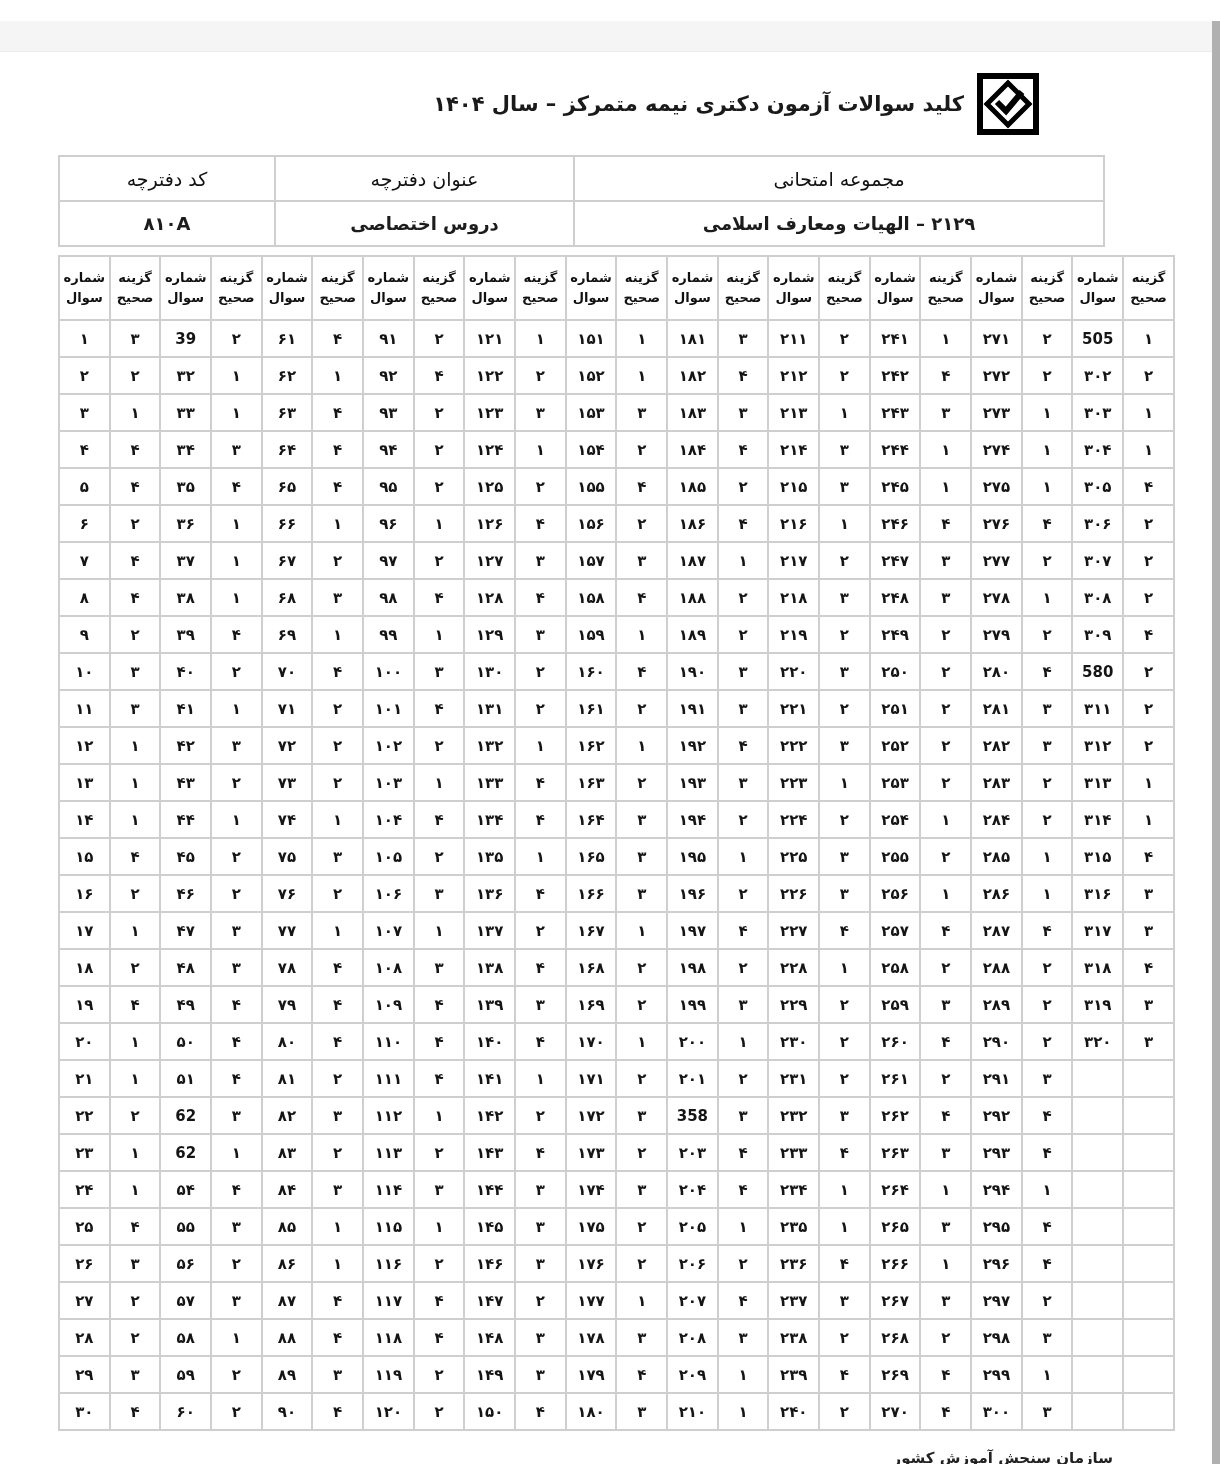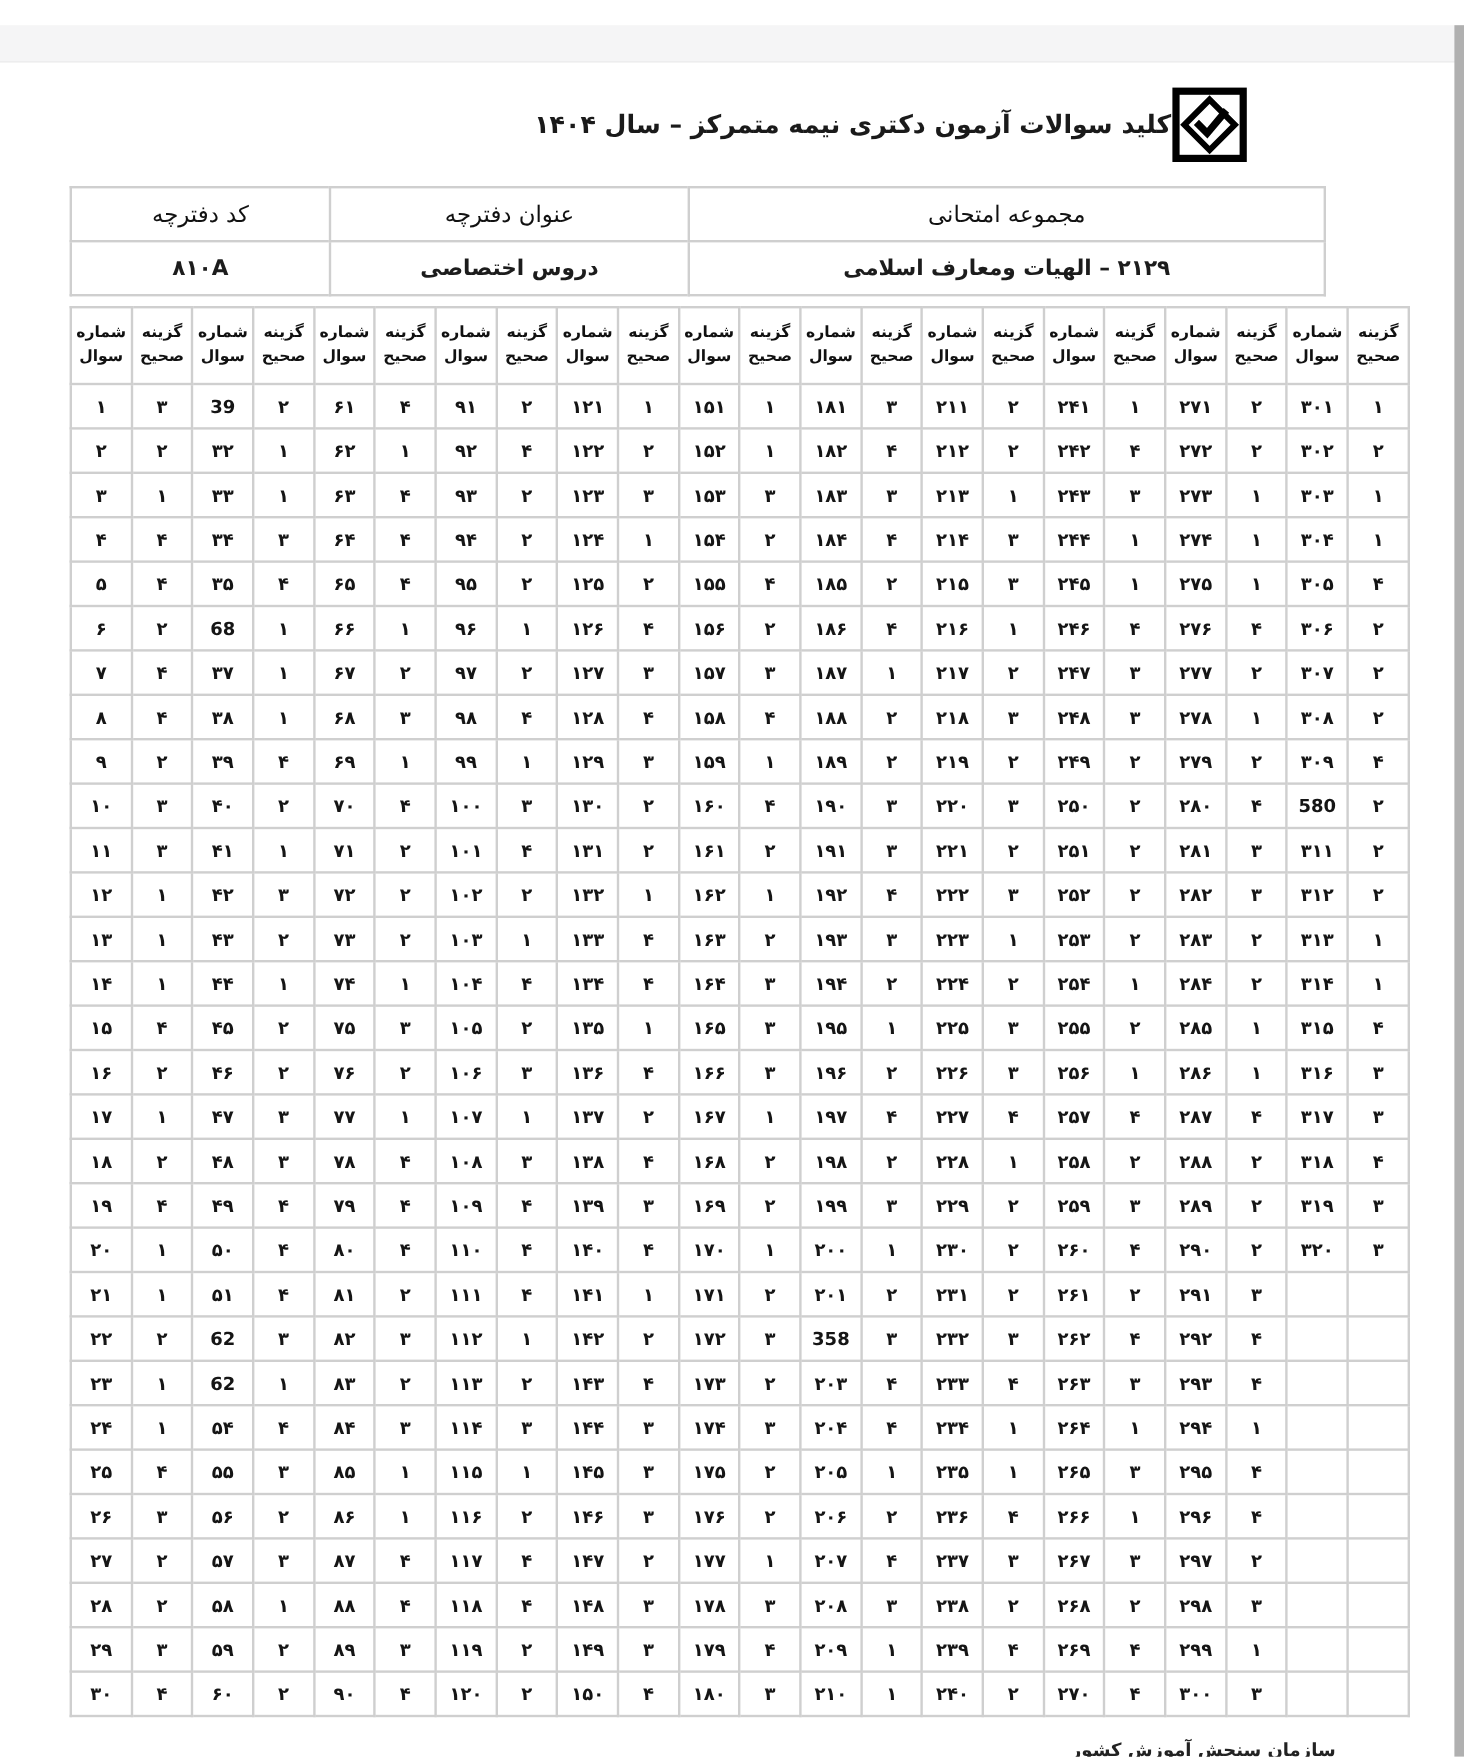--- a/index.html
+++ b/index.html
@@ -19,21 +19,21 @@
   }
   .scrollbar {
     position: absolute; right: 0; top: 21px;
     width: 8px; height: 1443px;
     background: #b0b0b0;
   }
   .title-row {
     position: absolute; top: 70px; left: 0; right: 180px;
     height: 68px;
     display: flex; align-items: center; justify-content: flex-end;
-    gap: 0;
+    gap: 12px;
   }
   .page-title {
     direction: rtl;
     font-size: 21px;
     font-weight: bold;
     color: #1a1a1a;
     white-space: nowrap;
   }
   .logo { width: 64px; height: 64px; flex: 0 0 auto; }
   .logo svg { width: 64px; height: 64px; display: block; }
@@ -175,21 +175,21 @@
           <td>۱۵۱</td>
           <td>۱</td>
           <td>۱۸۱</td>
           <td>۳</td>
           <td>۲۱۱</td>
           <td>۲</td>
           <td>۲۴۱</td>
           <td>۱</td>
           <td>۲۷۱</td>
           <td>۲</td>
-          <td>۳۰۱</td>
+          <td>505</td>
           <td>۱</td>
         </tr>
         <tr>
           <td>۲</td>
           <td>۲</td>
           <td>۳۲</td>
           <td>۱</td>
           <td>۶۲</td>
           <td>۱</td>
           <td>۹۲</td>
@@ -277,21 +277,21 @@
           <td>۲۴۵</td>
           <td>۱</td>
           <td>۲۷۵</td>
           <td>۱</td>
           <td>۳۰۵</td>
           <td>۴</td>
         </tr>
         <tr>
           <td>۶</td>
           <td>۲</td>
-          <td>68</td>
+          <td>۳۶</td>
           <td>۱</td>
           <td>۶۶</td>
           <td>۱</td>
           <td>۹۶</td>
           <td>۱</td>
           <td>۱۲۶</td>
           <td>۴</td>
           <td>۱۵۶</td>
           <td>۲</td>
           <td>۱۸۶</td>

